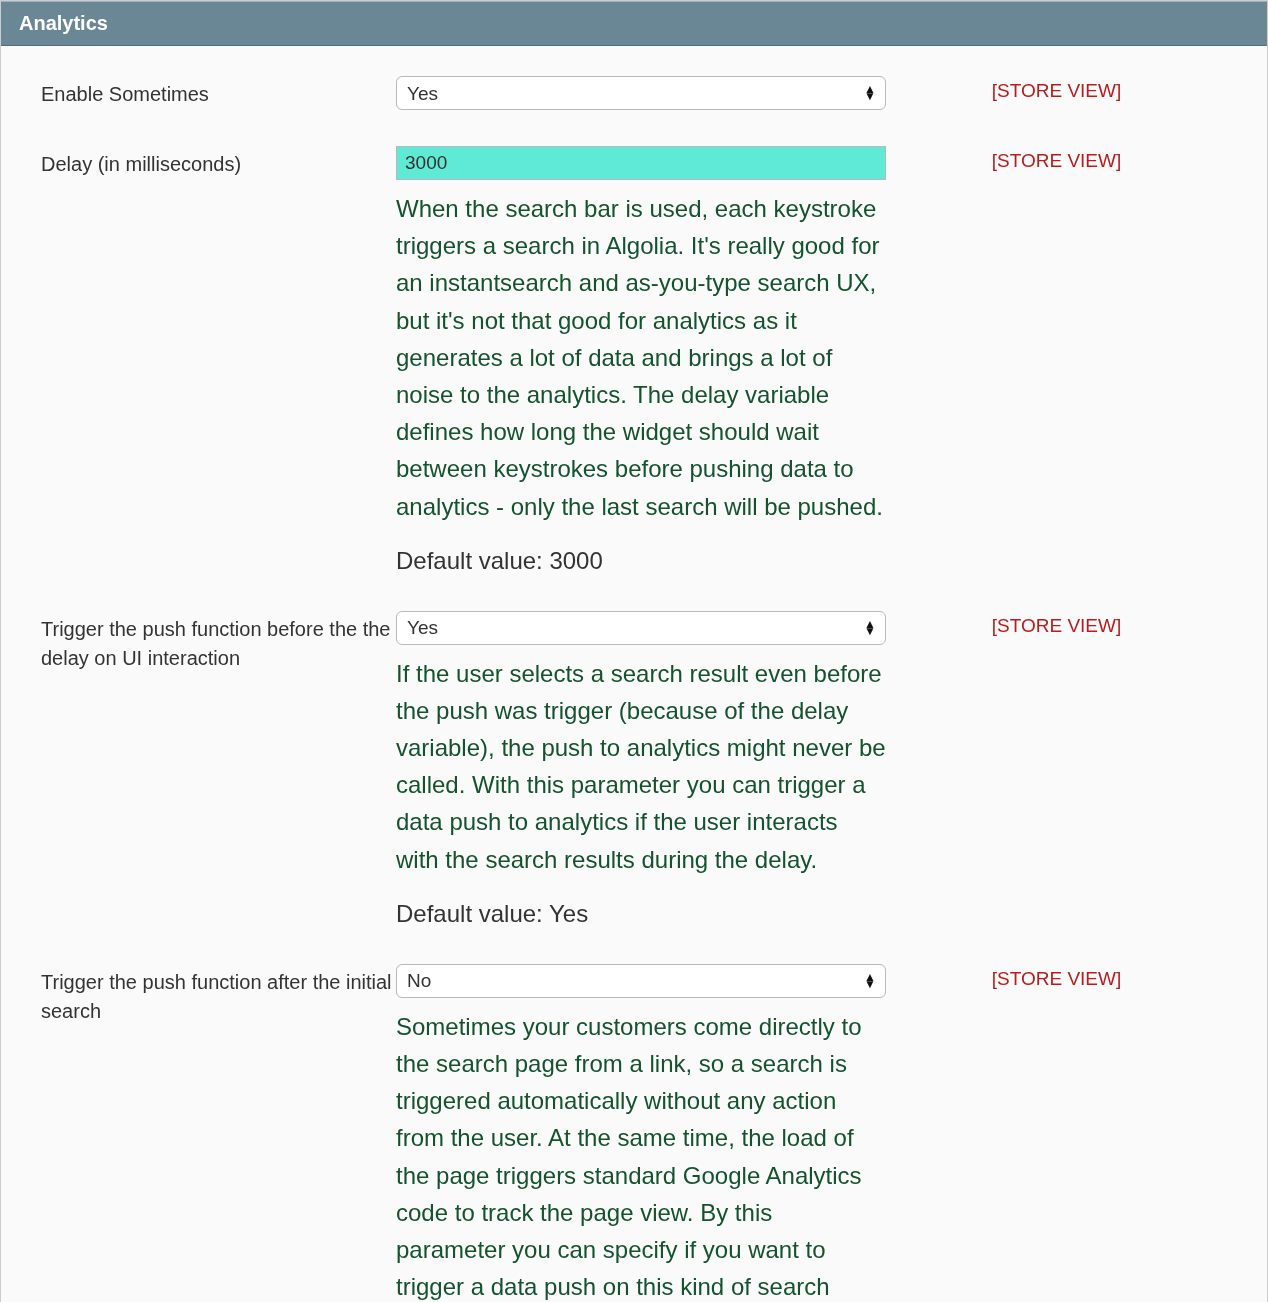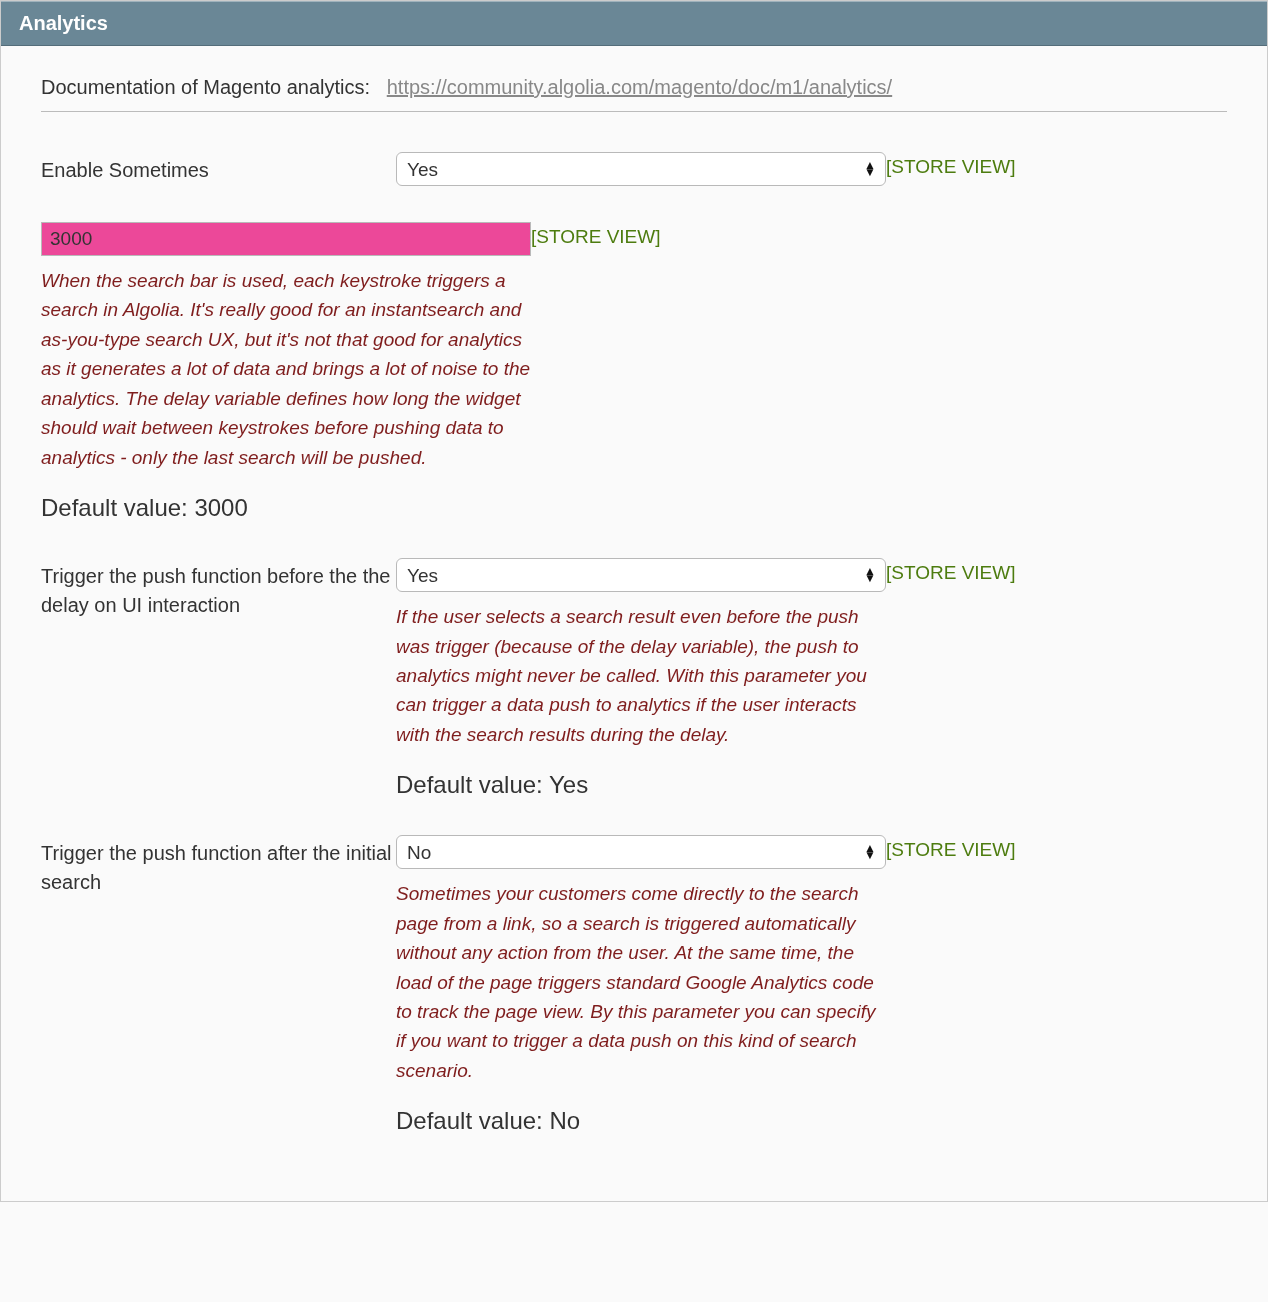--- a/index.html
+++ b/index.html
@@ -50,24 +50,24 @@
       color: #333;
       padding-top: 4px;
       line-height: 1.45;
     }
     .field-control {
       width: 490px;
       flex-shrink: 0;
     }
     .field-scope {
       flex: 1;
-      color: #4d7c0f;
+      color: #b91c1c;
       font-size: 19px;
       padding-top: 4px;
-      text-align: left;
+      text-align: center;
     }
     .select-wrapper {
       position: relative;
       width: 100%;
     }
     select {
       width: 100%;
       height: 34px;
       font-size: 19px;
       padding: 4px 30px 4px 10px;
@@ -90,66 +90,61 @@
       line-height: 0.6;
       font-size: 12px;
       color: #111;
     }
     input[type="text"] {
       width: 100%;
       height: 34px;
       font-size: 19px;
       padding: 4px 8px;
       border: 1px solid #b9b9b9;
-      background: #ec4899;
+      background: #5eead4;
       color: #333;
     }
     .help-text {
-      font-size: 19px;
-      color: #7f1d1d;
+      font-size: 24px;
+      color: #14532d;
       line-height: 1.55;
       margin-top: 10px;
-      font-style: italic;
     }
     .default-text {
       font-size: 24px;
       color: #333;
       margin-top: 22px;
     }
   </style>
 </head>
 <body>
 
 <div class="panel">
   <div class="panel-header">Analytics</div>
   <div class="panel-body">
 
-    <div class="doc-row">
-      <span>Documentation of Magento analytics:</span>
-      &nbsp;
-      <a href="#">https://community.algolia.com/magento/doc/m1/analytics/</a>
-    </div>
 
     <div class="field-row">
       <div class="field-label">Enable Sometimes</div>
       <div class="field-control">
         <div class="select-wrapper">
           <select>
             <option>Yes</option>
           </select>
           <span class="select-arrows">
             <span>▲</span>
               <span>▼</span>
           </span>
         </div>
       </div>
       <div class="field-scope">[STORE VIEW]</div>
     </div>
 
     <div class="field-row">
+      <div class="field-label">Delay (in milliseconds)</div>
       <div class="field-control">
         <input type="text" value="3000" style="">
         <div class="help-text">When the search bar is used, each keystroke triggers a search in Algolia. It's really good for an instantsearch and as-you-type search UX, but it's not that good for analytics as it generates a lot of data and brings a lot of noise to the analytics. The delay variable defines how long the widget should wait between keystrokes before pushing data to analytics - only the last search will be pushed.</div>
         <div class="default-text">Default value: 3000</div>
       </div>
       <div class="field-scope">[STORE VIEW]</div>
     </div>
 
     <div class="field-row">
       <div class="field-label">Trigger the push function before the the delay on UI interaction</div>

